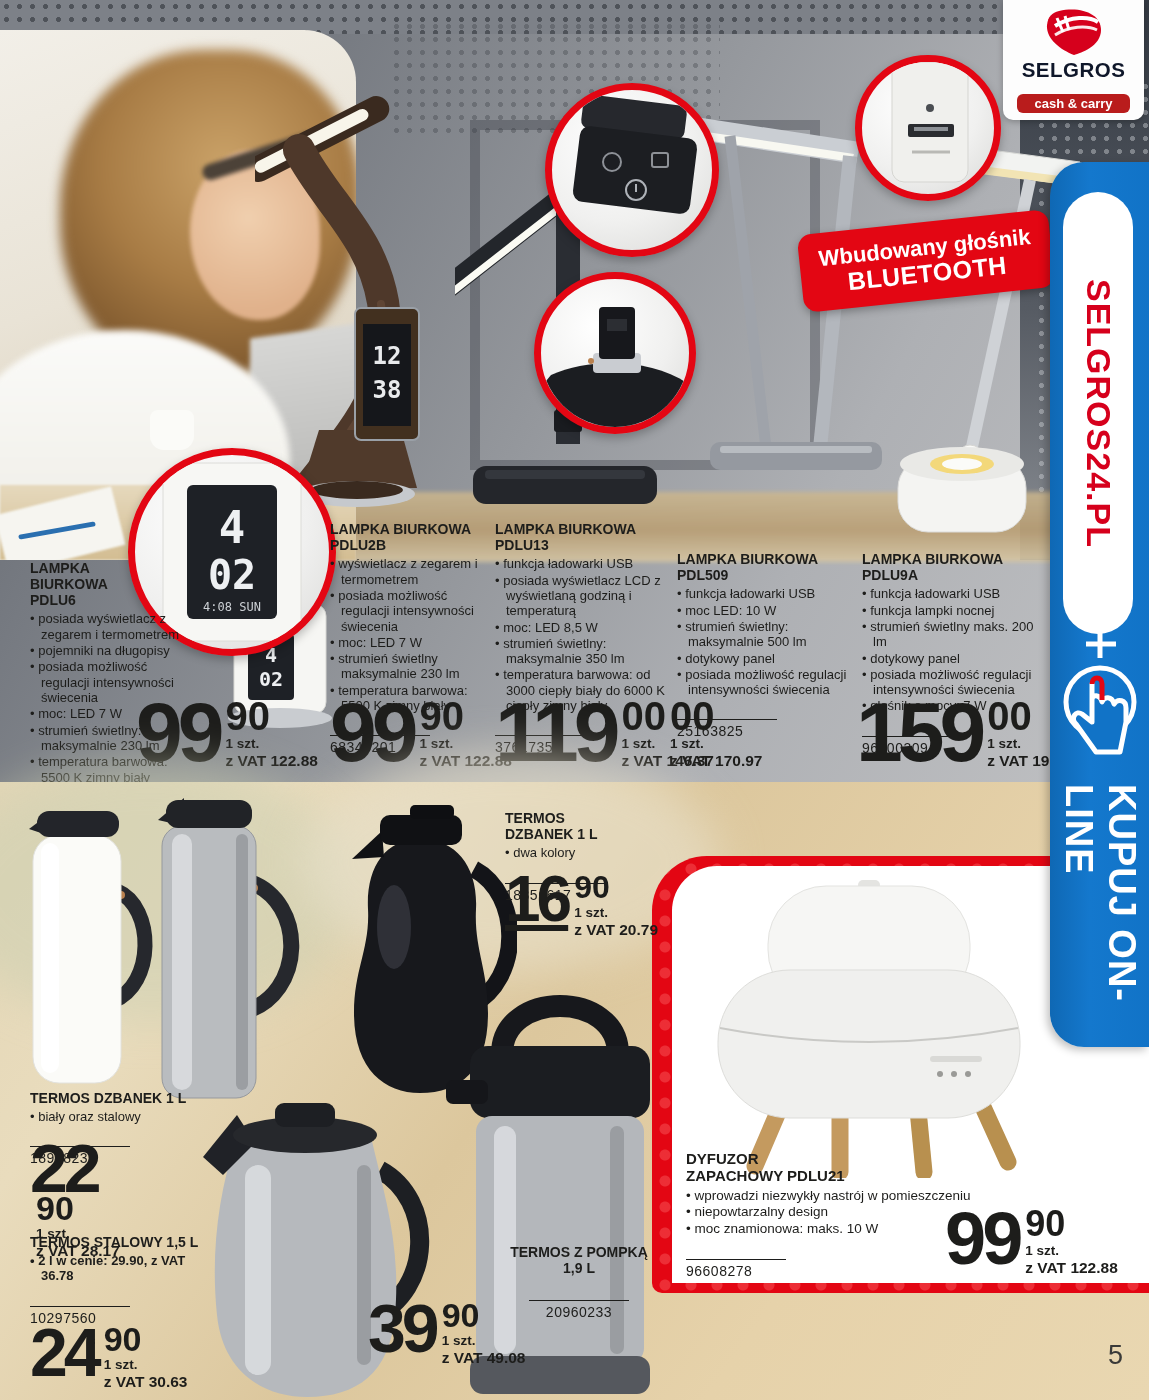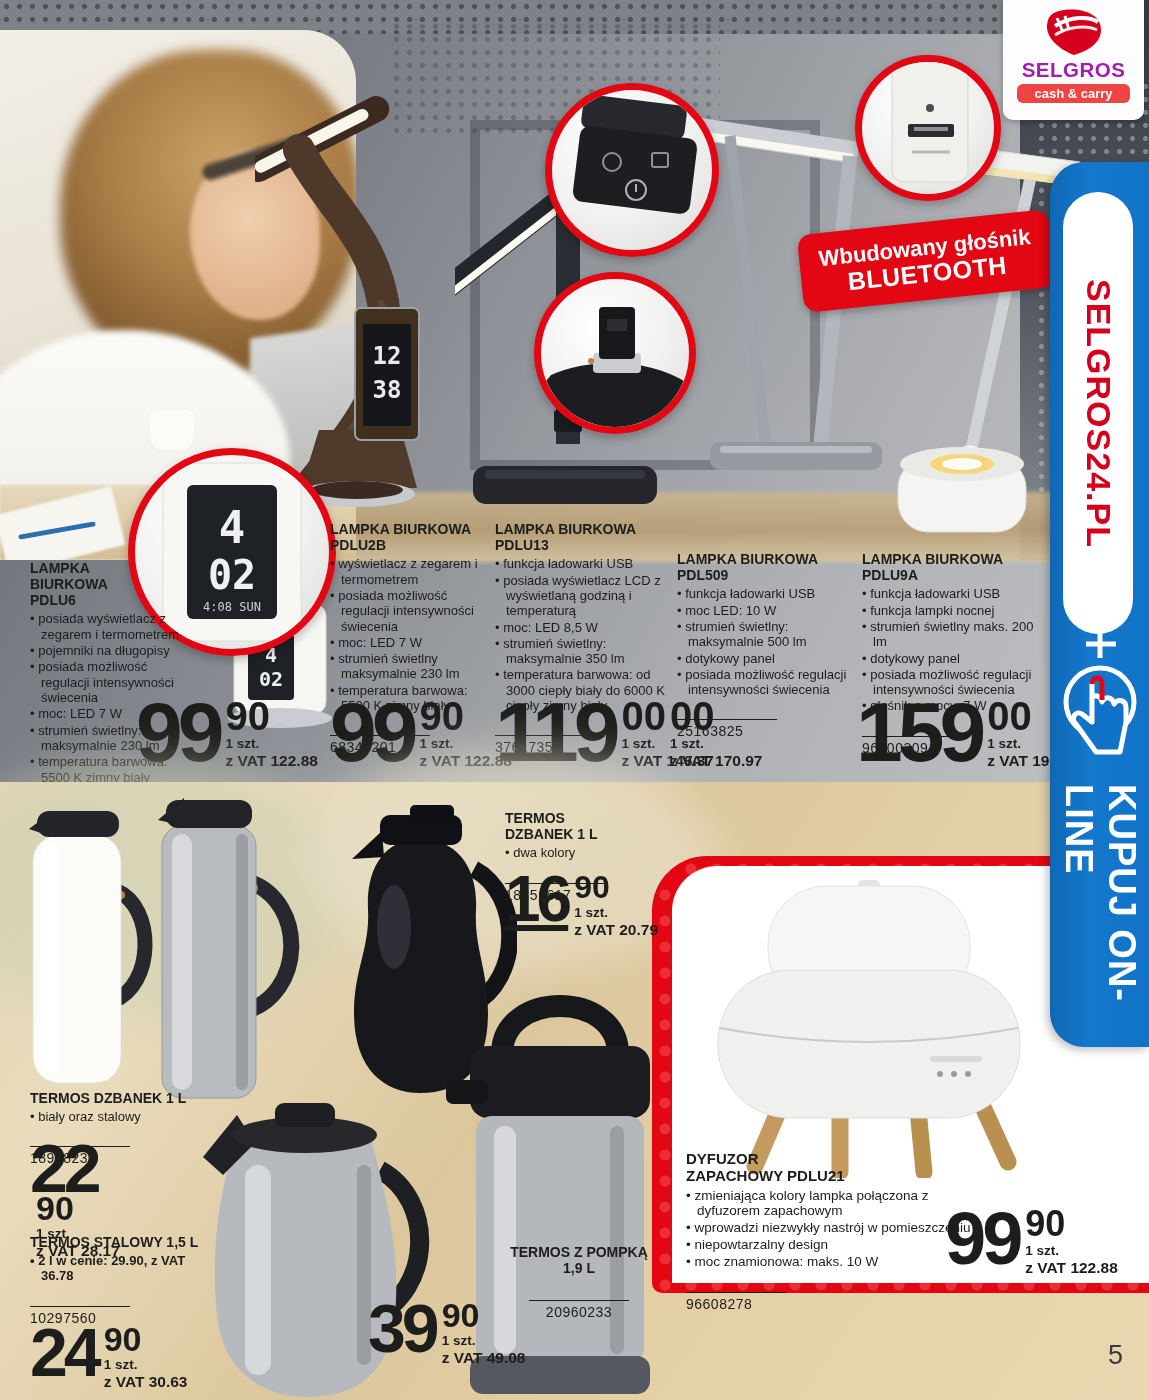--- a/index.html
+++ b/index.html
@@ -32,22 +32,22 @@
   .inset{border-radius:50%;border:7px solid #e30613;background:radial-gradient(circle at 38% 32%,#ffffff 0%,#f0f0ef 55%,#d9d9d7 100%);overflow:hidden;box-shadow:0 4px 10px rgba(0,0,0,.25);}
   
   .badge{left:800px;top:222px;width:252px;height:78px;background:#e30613;border-radius:14px;
          transform:rotate(-6deg);color:#fff;text-align:center;display:flex;flex-direction:column;justify-content:center;
          box-shadow:0 3px 8px rgba(0,0,0,.3);}
   .badge .b1{font-size:22px;font-weight:bold;line-height:1.15;}
   .badge .b2{font-size:25px;font-weight:bold;line-height:1.1;letter-spacing:.5px;}
   
   .logocard{left:1003px;top:0;width:141px;height:120px;background:#fdfdfd;border-radius:0 0 10px 10px;
             box-shadow:0 2px 6px rgba(0,0,0,.25);text-align:center;}
-  .logoname{margin-top:2px;color:#a21caf;font-weight:bold;font-size:20.5px;letter-spacing:.5px;}
-  .logotag{display:inline-block;margin-top:2px;background:#ef4444;color:#fff;font-weight:bold;font-size:13px;
+  .logoname{margin-top:2px;color:#0f172a;font-weight:bold;font-size:20.5px;letter-spacing:.5px;}
+  .logotag{display:inline-block;margin-top:12px;background:#b91c1c;color:#fff;font-weight:bold;font-size:13px;
            padding:2px 17px;border-radius:6px;}
   
   .side{left:1050px;top:162px;width:99px;height:885px;background:linear-gradient(90deg,#0f68b4,#1478cd 40%,#1173c7);
         border-radius:34px 0 0 34px;box-shadow:-3px 3px 8px rgba(0,0,0,.25);}
   .sidepill{left:13px;top:30px;width:70px;height:442px;background:#fff;border-radius:36px;}
   .vtext{writing-mode:vertical-rl;}
   .sitetext{left:0;top:0;width:70px;height:442px;display:flex;align-items:center;justify-content:center;
             color:#d6001c;font-weight:bold;font-size:34px;letter-spacing:1px;}
   .ctatext{left:0;top:622px;width:99px;height:250px;display:flex;align-items:center;justify-content:center;
            color:#fff;font-weight:bold;font-size:38px;letter-spacing:1px;}
@@ -478,21 +478,20 @@
       <span class="ps">
         <span class="pd">90</span>
         <span class="pu">1 szt.</span>
         <span class="pv"><span>z VAT </span><b>49.08</b></span>
       </span>
     </div>
 
     <div class="abs pcol dyftext" style="left:686px;top:368px;width:300px;">
       <div class="ptitle" style="max-width:170px;">DYFUZOR ZAPACHOWY PDLU21</div>
       <ul class="pbul">
-        <li>zmieniająca kolory lampka połączona z dyfuzorem zapachowym</li>
         <li>wprowadzi niezwykły nastrój w pomieszczeniu</li>
         <li>niepowtarzalny design</li>
         <li>moc znamionowa: maks. 10 W</li>
       </ul>
       <div class="pcode">96608278</div>
     </div>
     <div class="abs price dyf" style="left:945px;top:428px;">
       <span class="pm">99</span>
       <span class="ps">
         <span class="pd">90</span>

